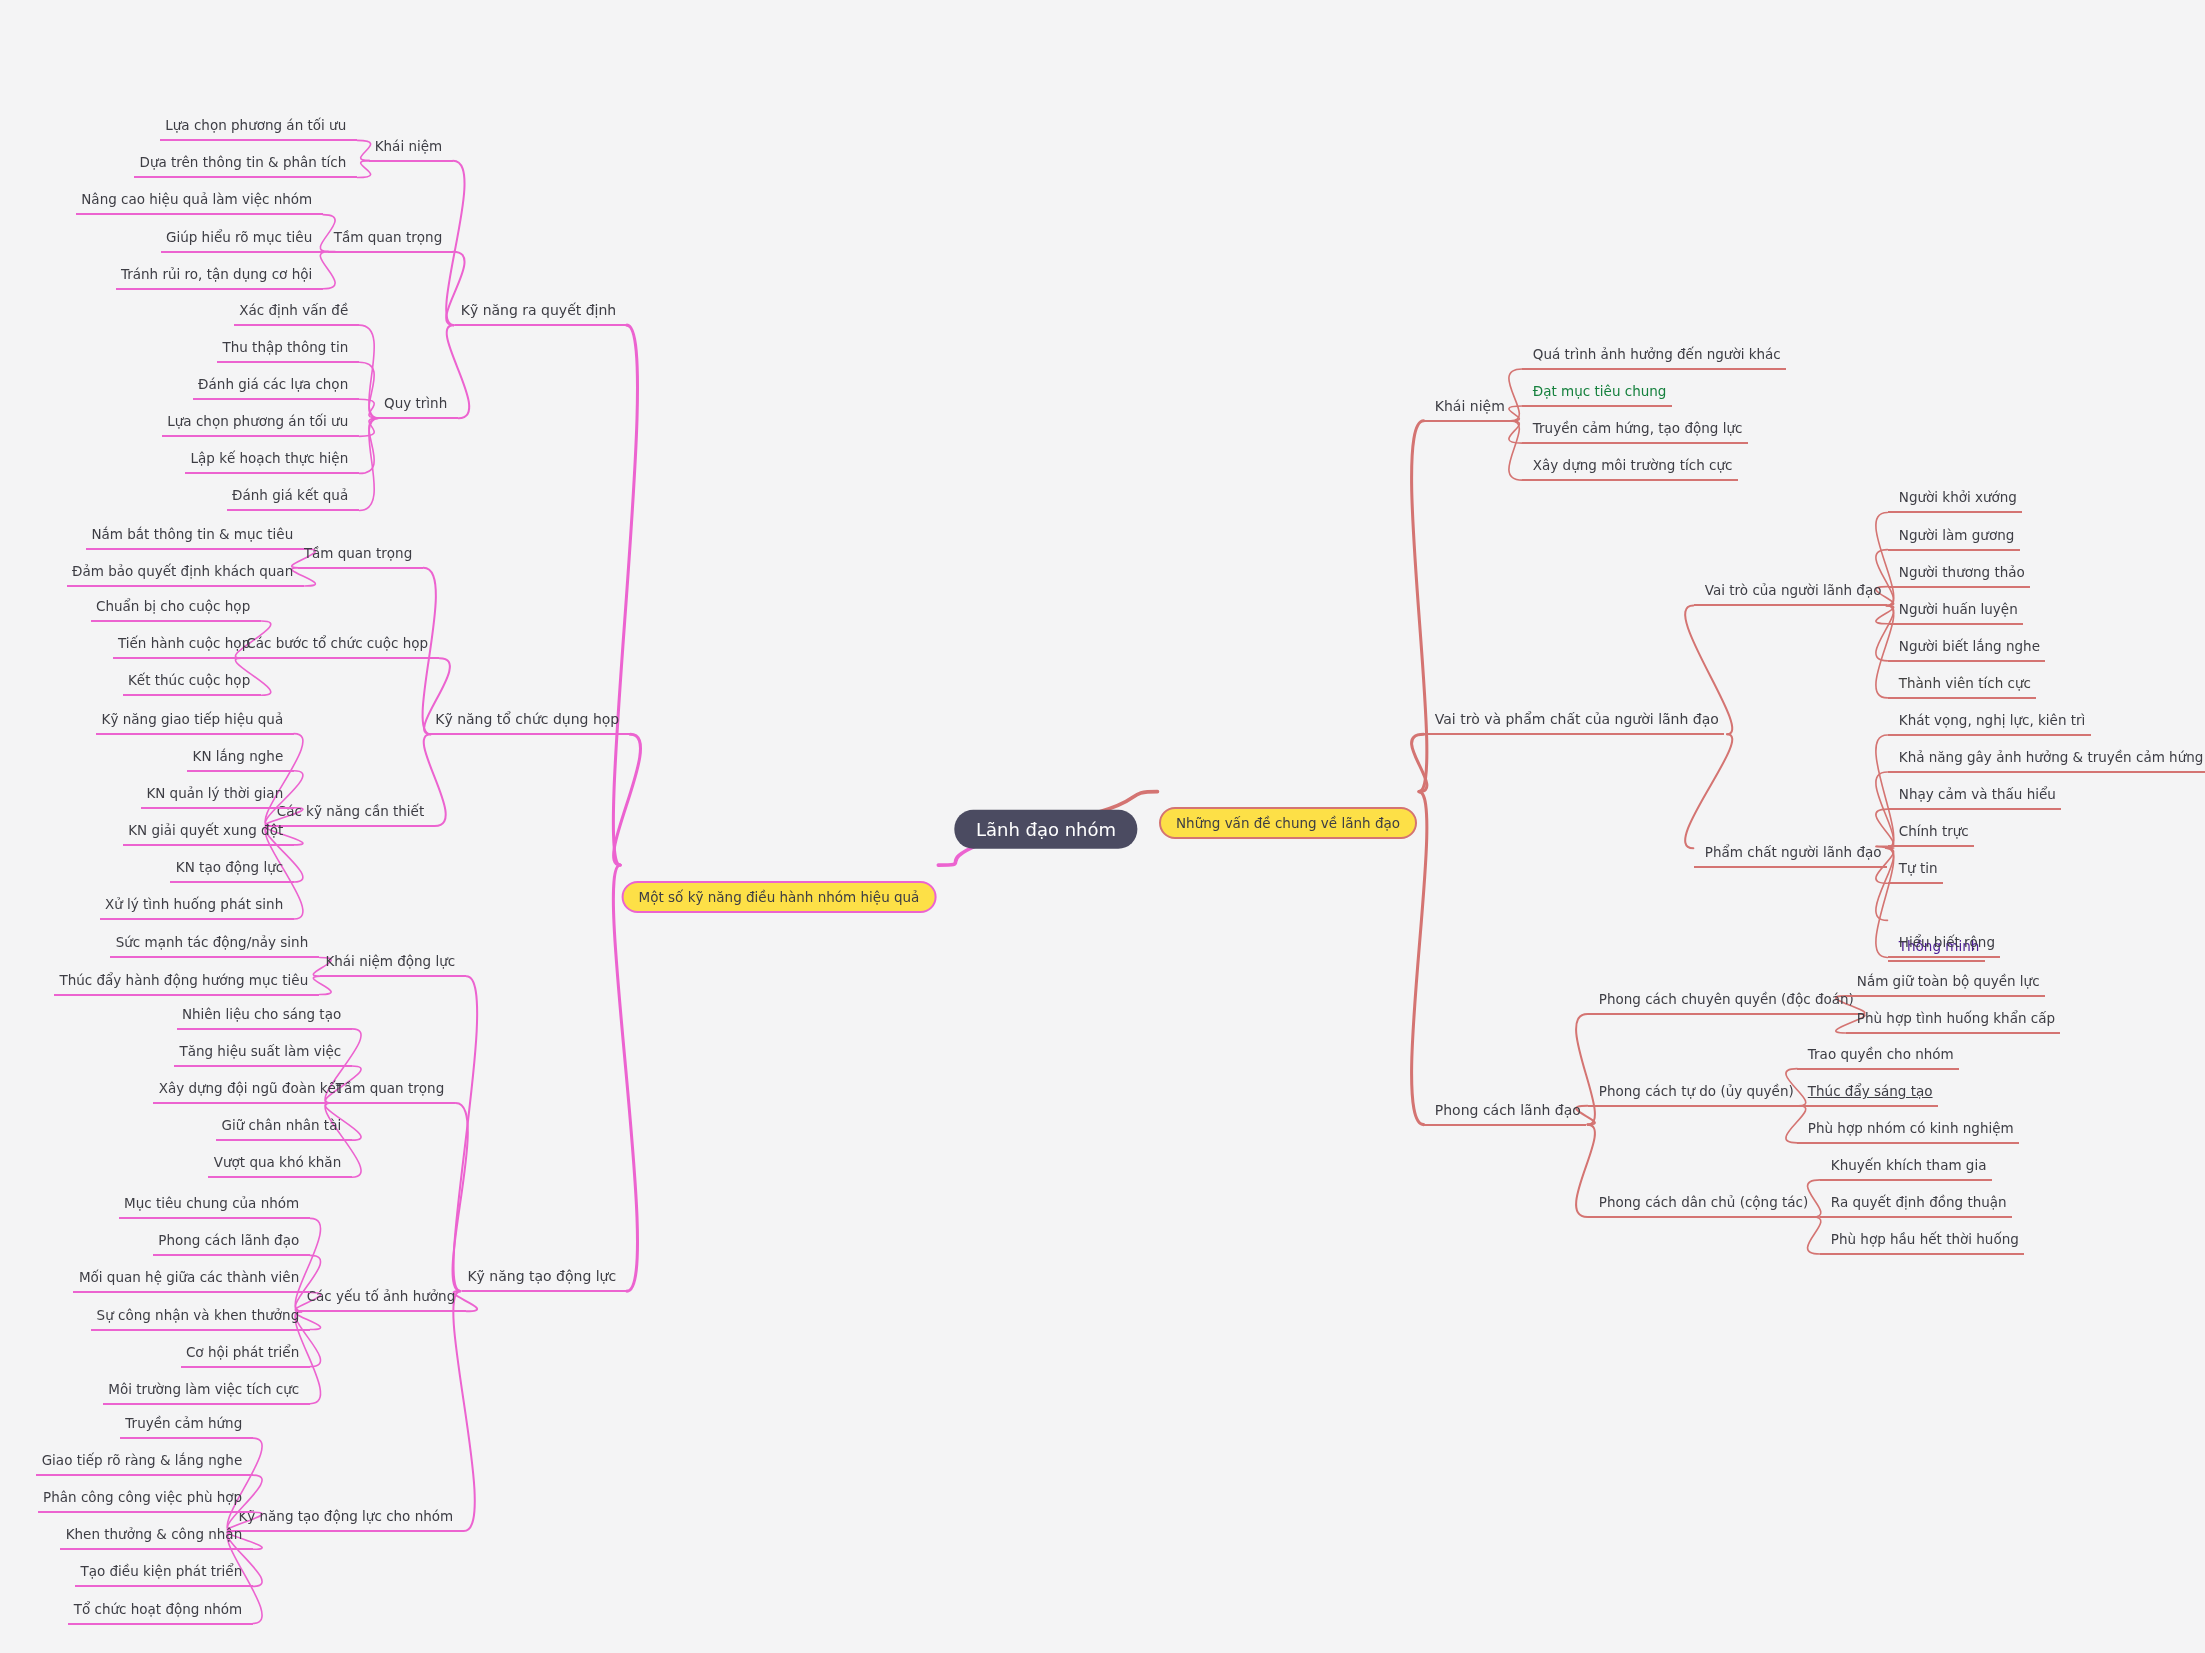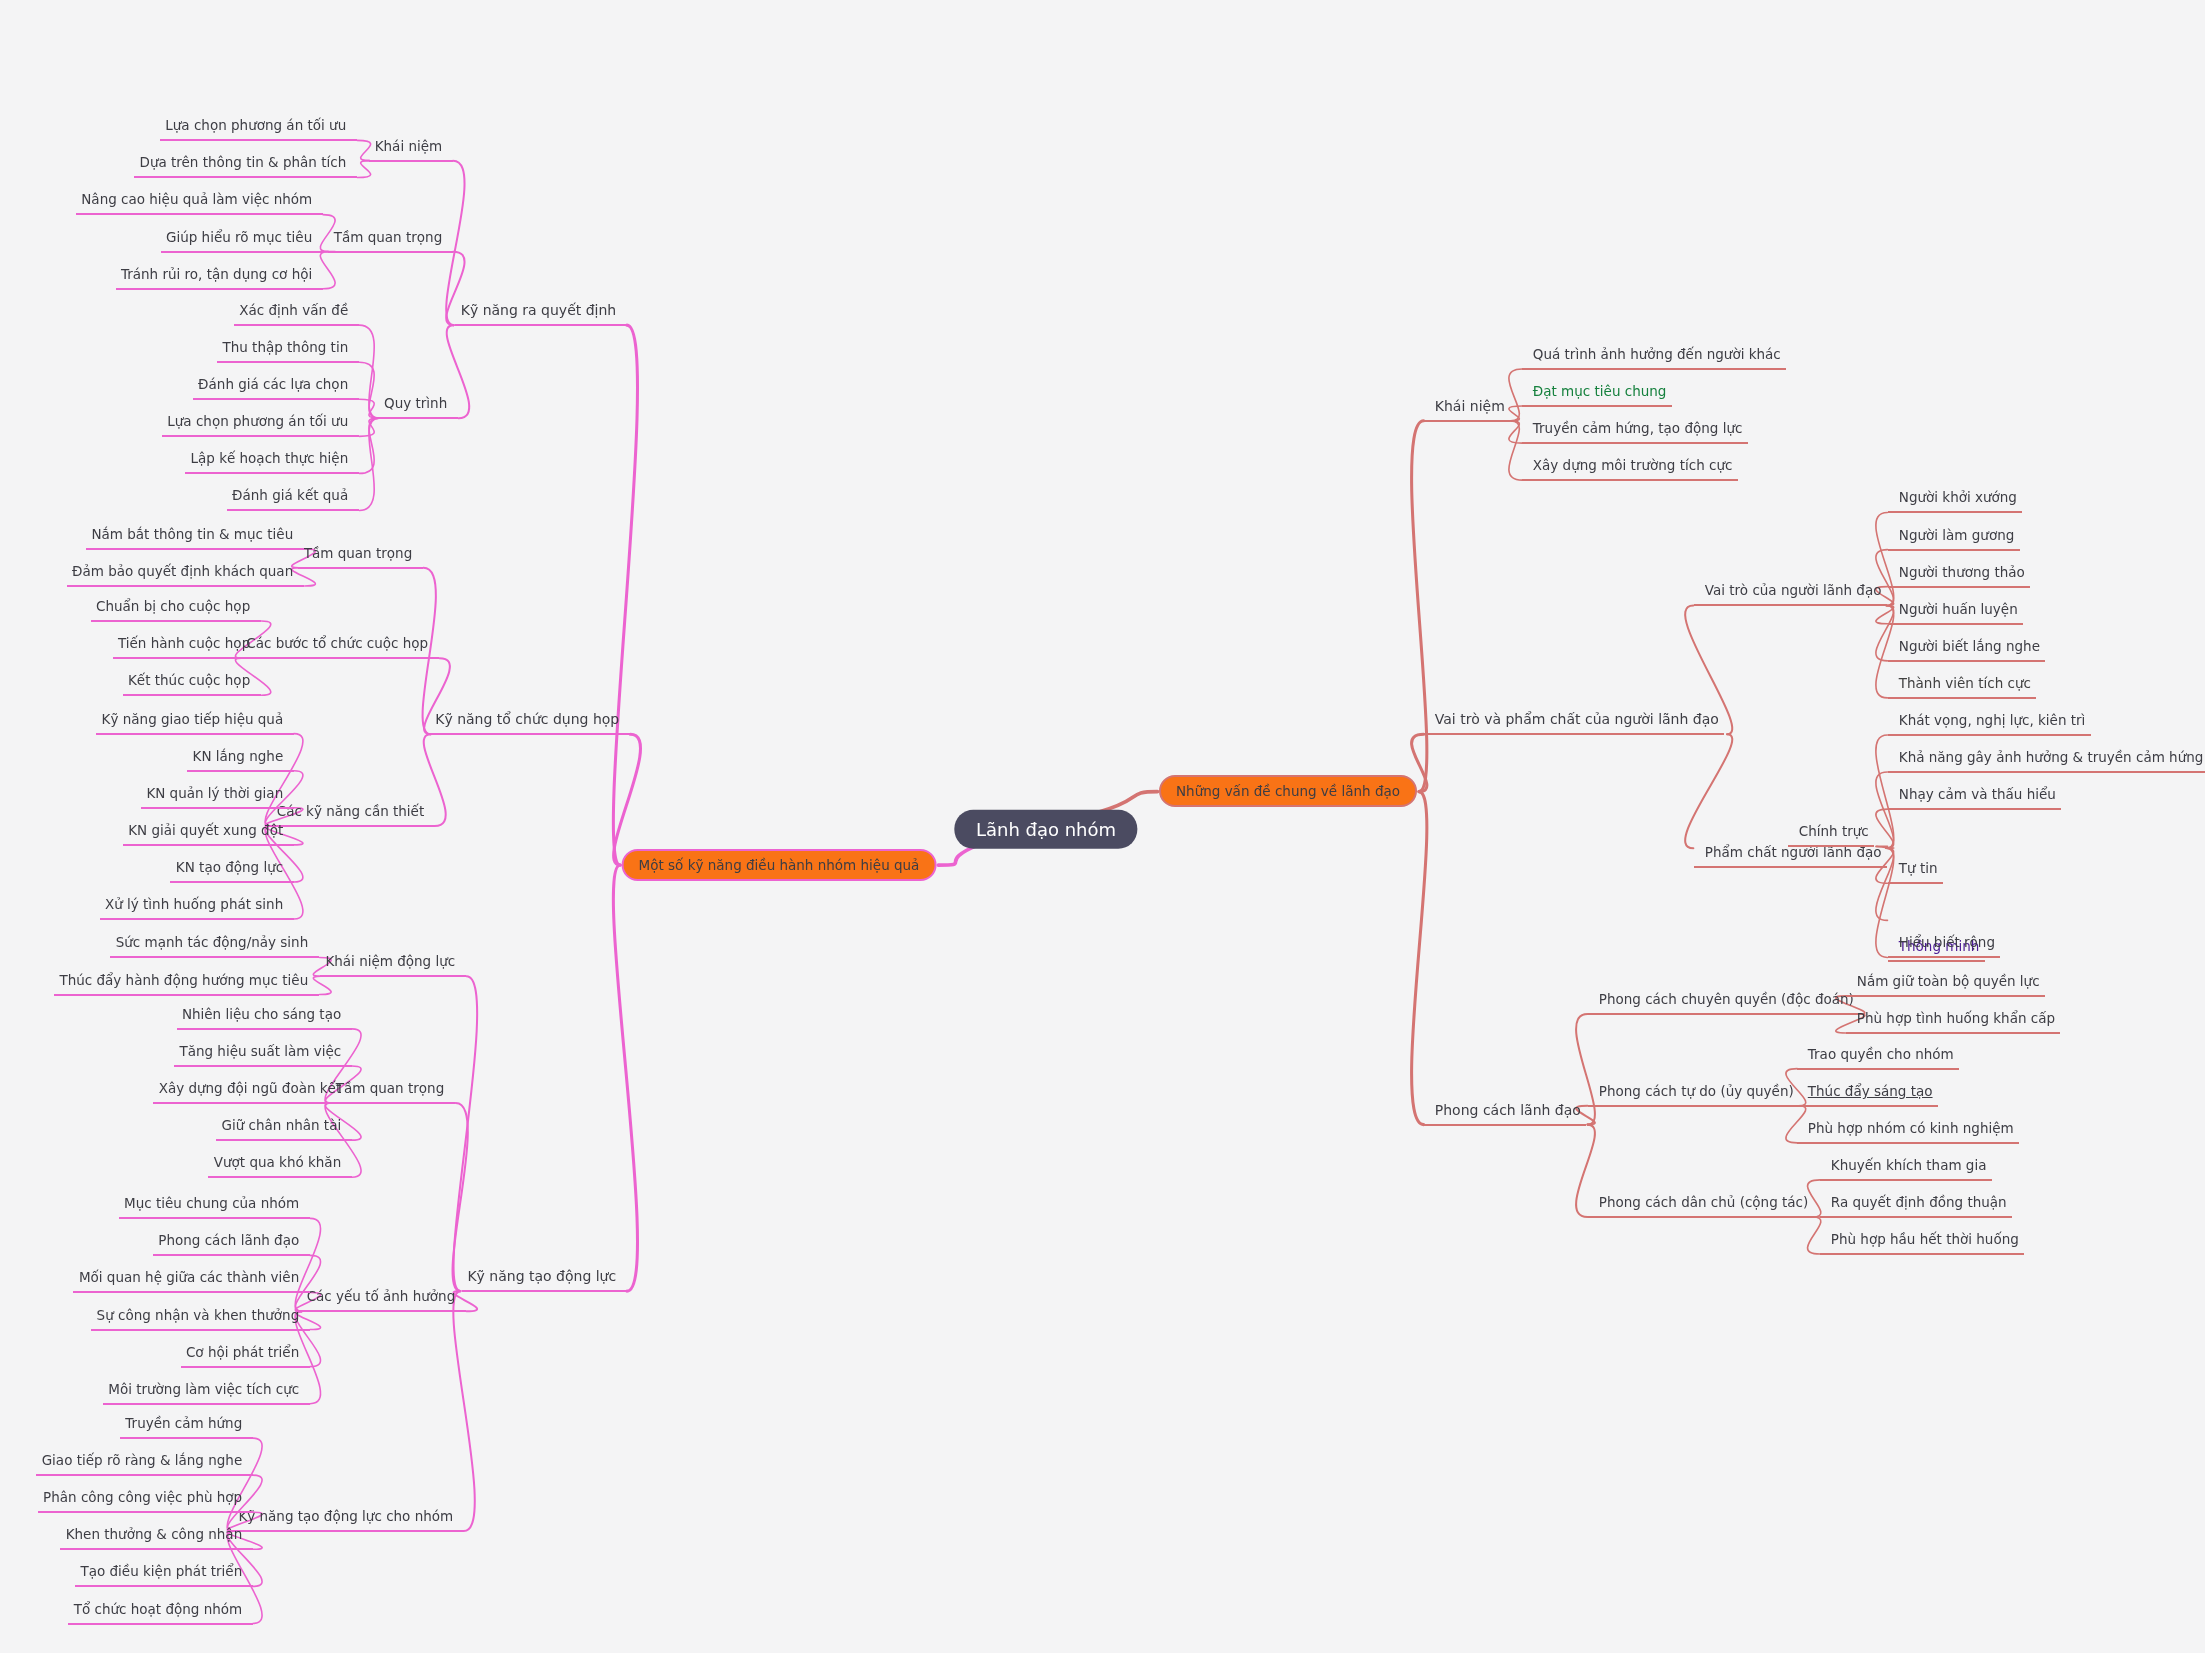--- a/index.html
+++ b/index.html
@@ -3,21 +3,21 @@
 <meta charset="utf-8">
 <style>
   html,body{margin:0;padding:0;}
   body{font-family:"DejaVu Sans","Liberation Sans",sans-serif;}
   #canvas{position:relative;width:2205px;height:1654px;overflow:hidden;}
   #links{position:absolute;left:0;top:0;z-index:1;}
   .node{position:absolute;white-space:nowrap;z-index:2;box-sizing:content-box;}
   .uline{line-height:17.5px;font-size:13.5px;text-align:center;}
   .lvl2{font-size:14px;}
   .boxnode{position:absolute;z-index:3;white-space:nowrap;border-radius:16px;
-           background:#f97316;text-align:center;}
+           background:#fde047;text-align:center;margin-top:32px;}
   .rootnode{position:absolute;z-index:4;white-space:nowrap;border-radius:19px;
             text-align:center;font-size:18px;padding:8.8px 21.6px;}
 </style>
 </head>
 <body>
 
 <div id="canvas" style="background: rgb(244, 244, 245);">
   <svg id="links" width="2205" height="1654" viewBox="0 0 3271 2453">
       <path d="M 1629 1204.5 C 1699 1184.5, 1669 1174, 1717 1174" fill="none" stroke="#d47472" stroke-width="5.5" stroke-linecap="round"></path>
       <path d="M 1455 1251.5 C 1385 1279.5, 1446 1283, 1392 1283" fill="none" stroke="#ec63d0" stroke-width="5.5" stroke-linecap="round"></path>
@@ -176,21 +176,21 @@
     <div class="node uline" style="color: rgb(61, 61, 68); border-bottom: 2px solid rgb(212, 116, 114); top: 489px; padding: 0px 5.4px 4.7px 10.8px; left: 1888px;">Người khởi xướng</div>
     <div class="node uline" style="color: rgb(61, 61, 68); border-bottom: 2px solid rgb(212, 116, 114); top: 527px; padding: 0px 5.4px 4.7px 10.8px; left: 1888px;">Người làm gương</div>
     <div class="node uline" style="color: rgb(61, 61, 68); border-bottom: 2px solid rgb(212, 116, 114); top: 564px; padding: 0px 5.4px 4.7px 10.8px; left: 1888px;">Người thương thảo</div>
     <div class="node uline" style="color: rgb(61, 61, 68); border-bottom: 2px solid rgb(212, 116, 114); top: 601px; padding: 0px 5.4px 4.7px 10.8px; left: 1888px;">Người huấn luyện</div>
     <div class="node uline" style="color: rgb(61, 61, 68); border-bottom: 2px solid rgb(212, 116, 114); top: 638px; padding: 0px 5.4px 4.7px 10.8px; left: 1888px;">Người biết lắng nghe</div>
     <div class="node uline" style="color: #404040; border-bottom: 2px solid rgb(212, 116, 114); top: 675px; padding: 0px 5.4px 4.7px 10.8px; left: 1888px;">Thành viên tích cực</div>
     <div class="node uline" style="color: rgb(61, 61, 68); border-bottom: 2px solid rgb(212, 116, 114); top: 844px; padding: 0px 5.4px 4.7px 10.8px; left: 1694px;">Phẩm chất người lãnh đạo</div>
     <div class="node uline" style="color: rgb(61, 61, 68); border-bottom: 2px solid rgb(212, 116, 114); top: 712px; padding: 0px 5.4px 4.7px 10.8px; left: 1888px;">Khát vọng, nghị lực, kiên trì</div>
     <div class="node uline" style="color: rgb(61, 61, 68); border-bottom: 2px solid rgb(212, 116, 114); top: 749px; padding: 0px 5.4px 4.7px 10.8px; left: 1888px;">Khả năng gây ảnh hưởng &amp; truyền cảm hứng</div>
     <div class="node uline" style="color: rgb(61, 61, 68); border-bottom: 2px solid rgb(212, 116, 114); top: 786px; padding: 0px 5.4px 4.7px 10.8px; left: 1888px;">Nhạy cảm và thấu hiểu</div>
-    <div class="node uline" style="color: rgb(61, 61, 68); border-bottom: 2px solid rgb(212, 116, 114); top: 823px; padding: 0px 5.4px 4.7px 10.8px; left: 1788px;">Chính trực</div>
+    <div class="node uline" style="color: rgb(61, 61, 68); border-bottom: 2px solid rgb(212, 116, 114); top: 823px; padding: 0px 5.4px 4.7px 10.8px; left: 1888px;">Chính trực</div>
     <div class="node uline" style="color: rgb(61, 61, 68); border-bottom: 2px solid rgb(212, 116, 114); top: 860px; padding: 0px 5.4px 4.7px 10.8px; left: 1888px;">Tự tin</div>
     <div class="node uline" style="color: #4c1d95; border-bottom: 2px solid rgb(212, 116, 114); top: 938px; padding: 0px 5.4px 4.7px 10.8px; left: 1888px;">Thông minh</div>
     <div class="node uline" style="color: rgb(61, 61, 68); border-bottom: 2px solid rgb(212, 116, 114); top: 934px; padding: 0px 5.4px 4.7px 10.8px; left: 1888px;">Hiểu biết rộng</div>
     <div class="node uline lvl2" style="color: rgb(61, 61, 68); border-bottom: 2.7px solid rgb(212, 116, 114); top: 1102px; padding: 0px 5.4px 4.7px 10.8px; left: 1424px;">Phong cách lãnh đạo</div>
     <div class="node uline" style="color: rgb(61, 61, 68); border-bottom: 2px solid rgb(212, 116, 114); top: 991px; padding: 0px 5.4px 4.7px 10.8px; left: 1588px;">Phong cách chuyên quyền (độc đoán)</div>
     <div class="node uline" style="color: rgb(61, 61, 68); border-bottom: 2px solid rgb(212, 116, 114); top: 973px; padding: 0px 5.4px 4.7px 10.8px; left: 1846px;">Nắm giữ toàn bộ quyền lực</div>
     <div class="node uline" style="color: rgb(61, 61, 68); border-bottom: 2px solid rgb(212, 116, 114); top: 1010px; padding: 0px 5.4px 4.7px 10.8px; left: 1846px;">Phù hợp tình huống khẩn cấp</div>
     <div class="node uline" style="color: rgb(61, 61, 68); border-bottom: 2px solid rgb(212, 116, 114); top: 1083px; padding: 0px 5.4px 4.7px 10.8px; left: 1588px;">Phong cách tự do (ủy quyền)</div>
     <div class="node uline" style="color: rgb(61, 61, 68); border-bottom: 2px solid rgb(212, 116, 114); top: 1046px; padding: 0px 5.4px 4.7px 10.8px; left: 1797px;">Trao quyền cho nhóm</div>
     <div class="node uline" style="color: rgb(61, 61, 68); border-bottom: 2px solid rgb(212, 116, 114); top: 1083px; padding: 0px 5.4px 4.7px 10.8px; left: 1797px; text-decoration: underline;">Thúc đẩy sáng tạo</div>

